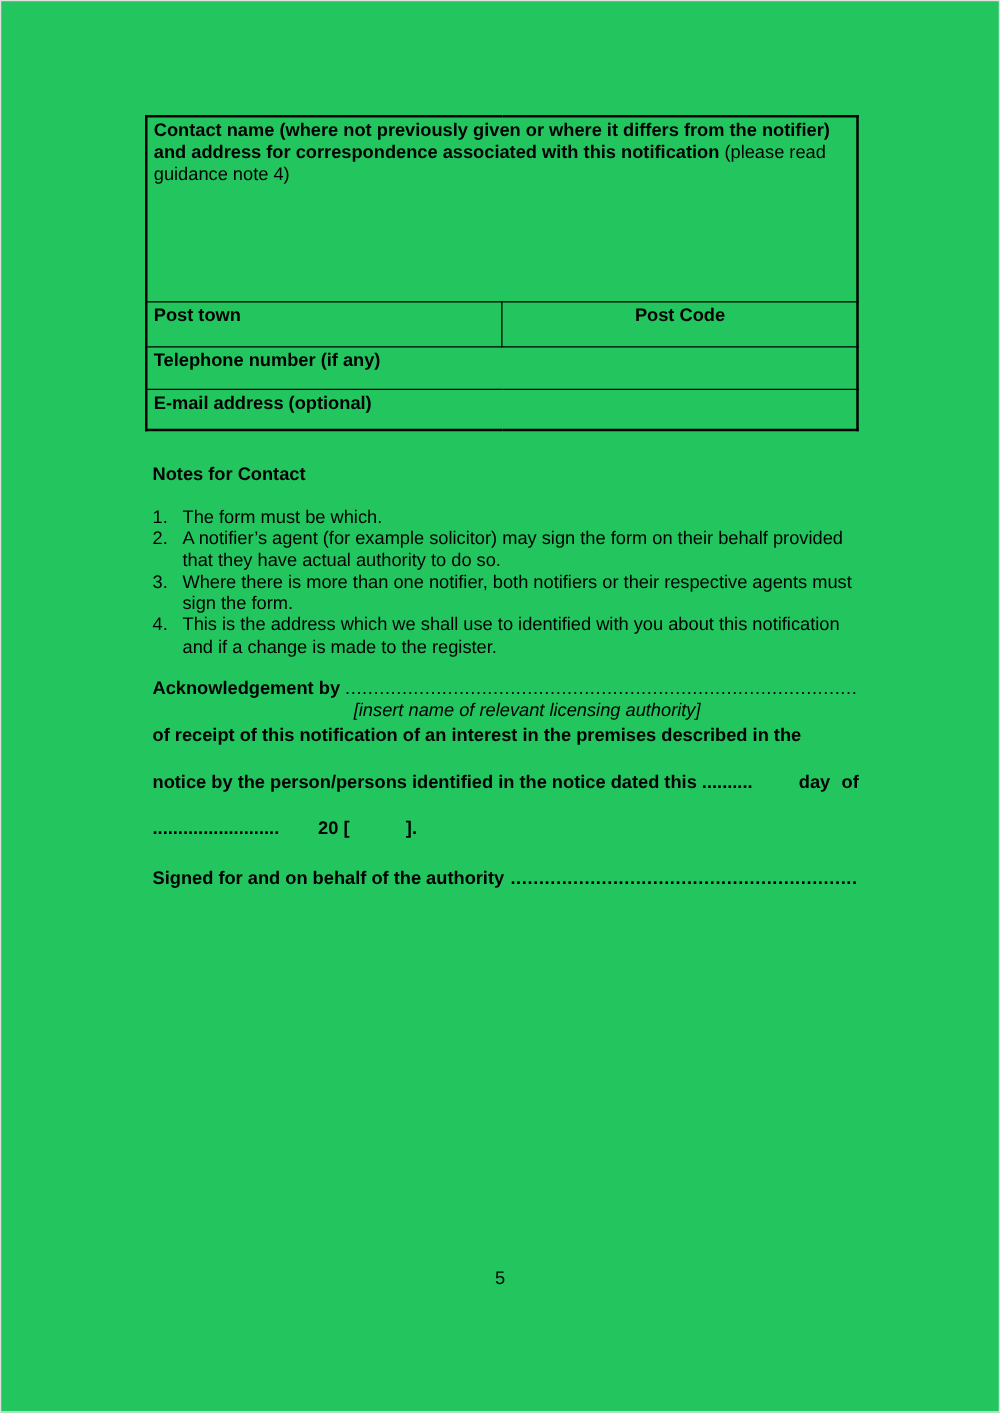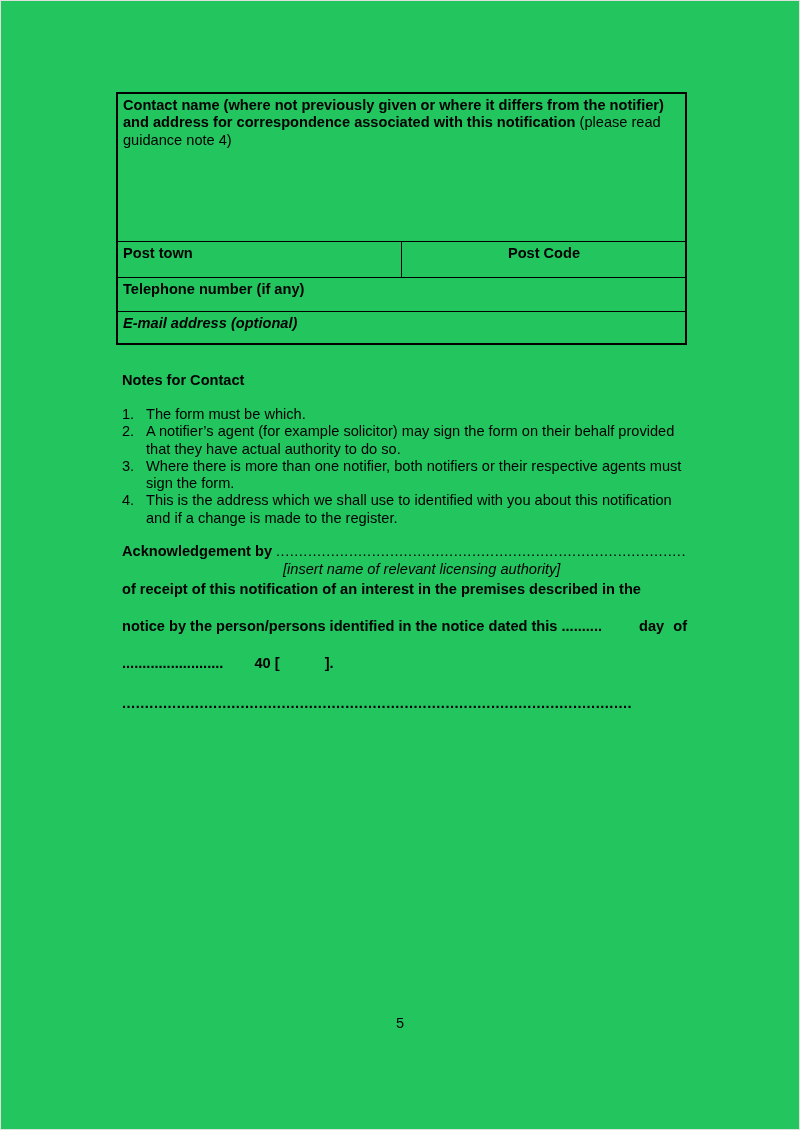--- a/index.html
+++ b/index.html
@@ -33,21 +33,21 @@
   }
   table.contact-table td {
     border: 1px solid #000;
     vertical-align: top;
     padding: 3px 4px 2px 5px;
     line-height: 17.4px;
   }
   td.cell-header { height: 148px; }
   tr.row-town td { height: 36px; }
   tr.row-tel  td { height: 34px; }
-  tr.row-mail td { height: 33px; font-style: italic; }
+  tr.row-mail td { height: 33px; }
   td.cell-town { width: 283px; border-right: 1px solid #999; }
   td.cell-code { border-left: 1px solid #999; text-align: center; }
 
   
   .notes-heading {
     margin: 27px 0 17px 6px;
     font-size: 14.6px;
     line-height: 17px;
   }
   ol.guidance-list {
@@ -172,24 +172,25 @@
 
     <p class="receipt-line b">of receipt of this notification of an interest in the premises described in the</p>
 
     <p class="notice-line b">
       <span>notice by the person/persons identified in the notice dated this ..........</span>
       <span class="dayof">day of</span>
     </p>
 
     <p class="date-line b">
       <span>.........................</span>
-      <span class="year-open">40 [</span>
+      <span class="year-open">20 [</span>
       <span class="year-close">].</span>
     </p>
 
     <p class="signed-line">
+      <span class="label b">Signed for and on behalf of the authority</span>
       <span class="dotfill b">................................................................................................................</span>
     </p>
 
   </div>
 
   <div class="pagenum">5</div>
 </div>
 
 </body></html>

